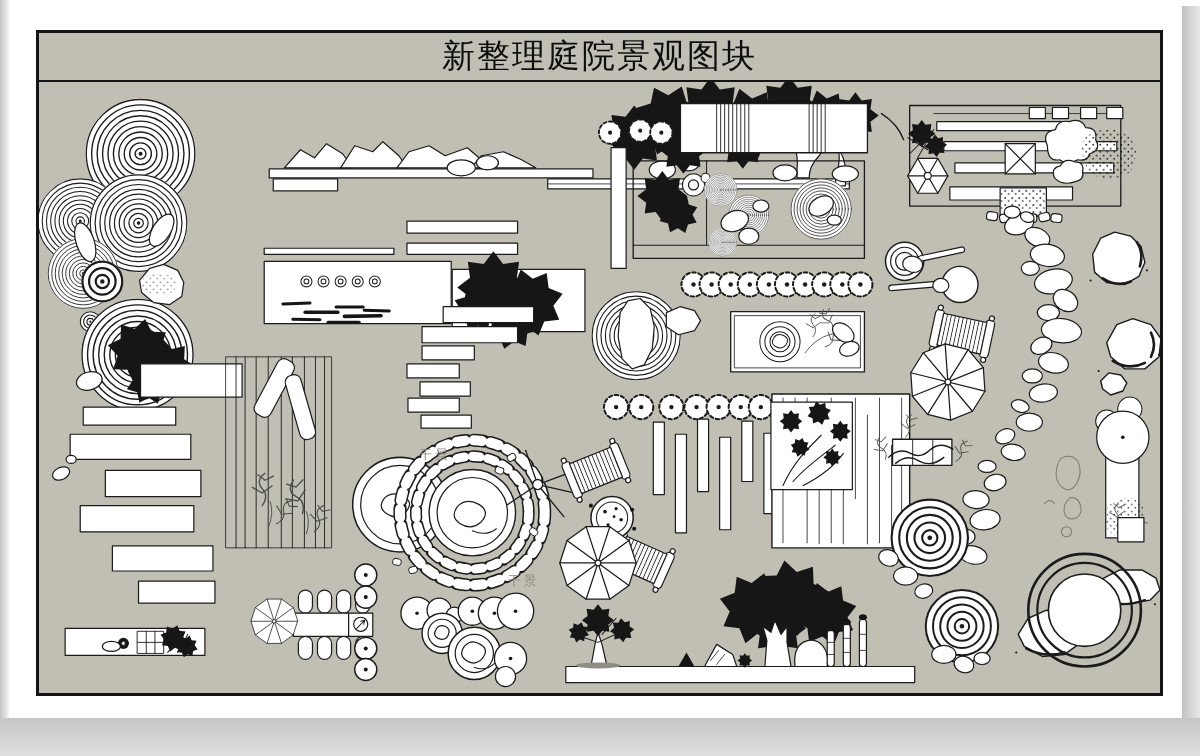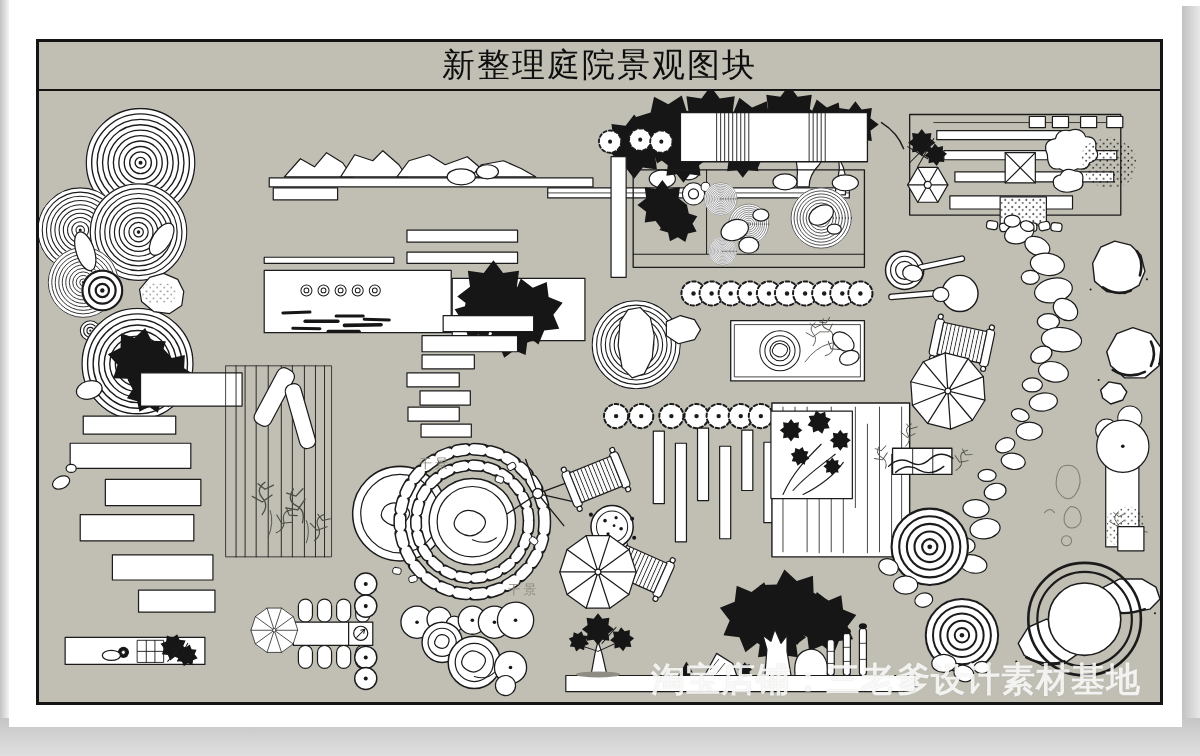--- a/index.html
+++ b/index.html
@@ -4,21 +4,21 @@
 <style>
   html,body{margin:0;padding:0;}
   body{width:1200px;height:756px;position:relative;background:#ffffff;overflow:hidden;
        font-family:"Liberation Sans", sans-serif;}
   .shadow-left{position:absolute;left:0;top:0;width:9px;height:720px;
        background:linear-gradient(90deg,#c3c3c3,#f4f4f4);}
   .shadow-right{position:absolute;left:1182px;top:6px;width:18px;height:750px;
        background:linear-gradient(90deg,#c2c2c2,#e8e8e8);}
   .shadow-bottom{position:absolute;left:0px;top:718px;width:1200px;height:38px;
        background:linear-gradient(180deg,#c6c6c6,#dfdfdf);}
-  .sheet{position:absolute;left:9px;top:0;width:1173px;height:718px;background:#ffffff;margin-top:9px;}
+  .sheet{position:absolute;left:9px;top:0;width:1173px;height:718px;background:#ffffff;}
   .frame{position:absolute;left:27px;top:30px;width:1121px;height:660px;
        border:3px solid #141414;background:#c1bfb4;display:flex;flex-direction:column;}
   .title-row{height:47px;border-bottom:2px solid #141414;display:flex;
        align-items:center;justify-content:center;}
   .title-row span{font-size:33px;letter-spacing:2px;color:#0e0e0e;}
   .canvas-row{position:relative;flex:1;overflow:hidden;}
   .canvas-row svg{position:absolute;left:0;top:0;width:100%;height:100%;}
   .watermark{position:absolute;left:612px;top:566px;font-size:34px;font-weight:bold;
        letter-spacing:1px;color:rgba(255,255,255,0.85);white-space:nowrap;
        text-shadow:0 0 1px rgba(120,120,110,0.35);}
@@ -624,18 +624,17 @@
             <ellipse class="k" cx="819.5" cy="531" rx="4" ry="3"></ellipse>
           </g>
         </g>
 
         <text class="lbl" x="378" y="374">干景</text>
         <text class="lbl" x="466" y="499">干景</text>
 
       </g>
       </svg>
 
-      <div class="watermark">淘宝店铺：三老爹设计素材基地</div>
 
       </div>
     </div>
   </div>
 </div>
 
 </body></html>

